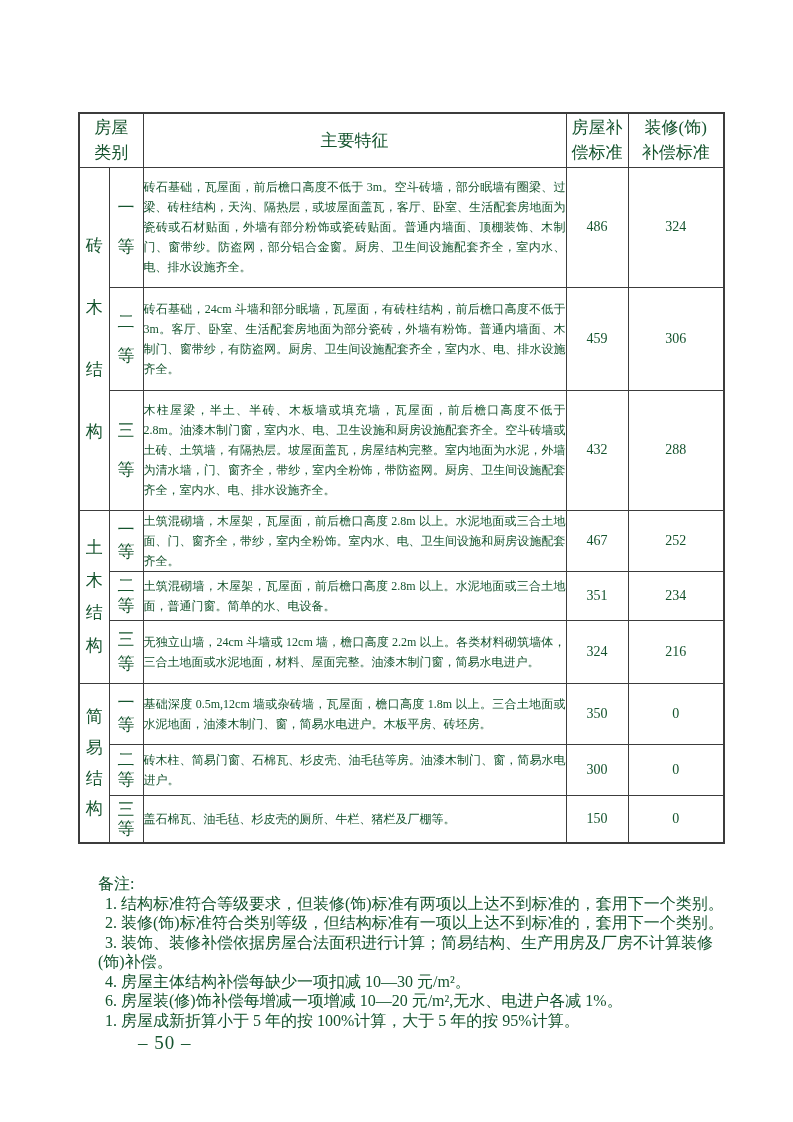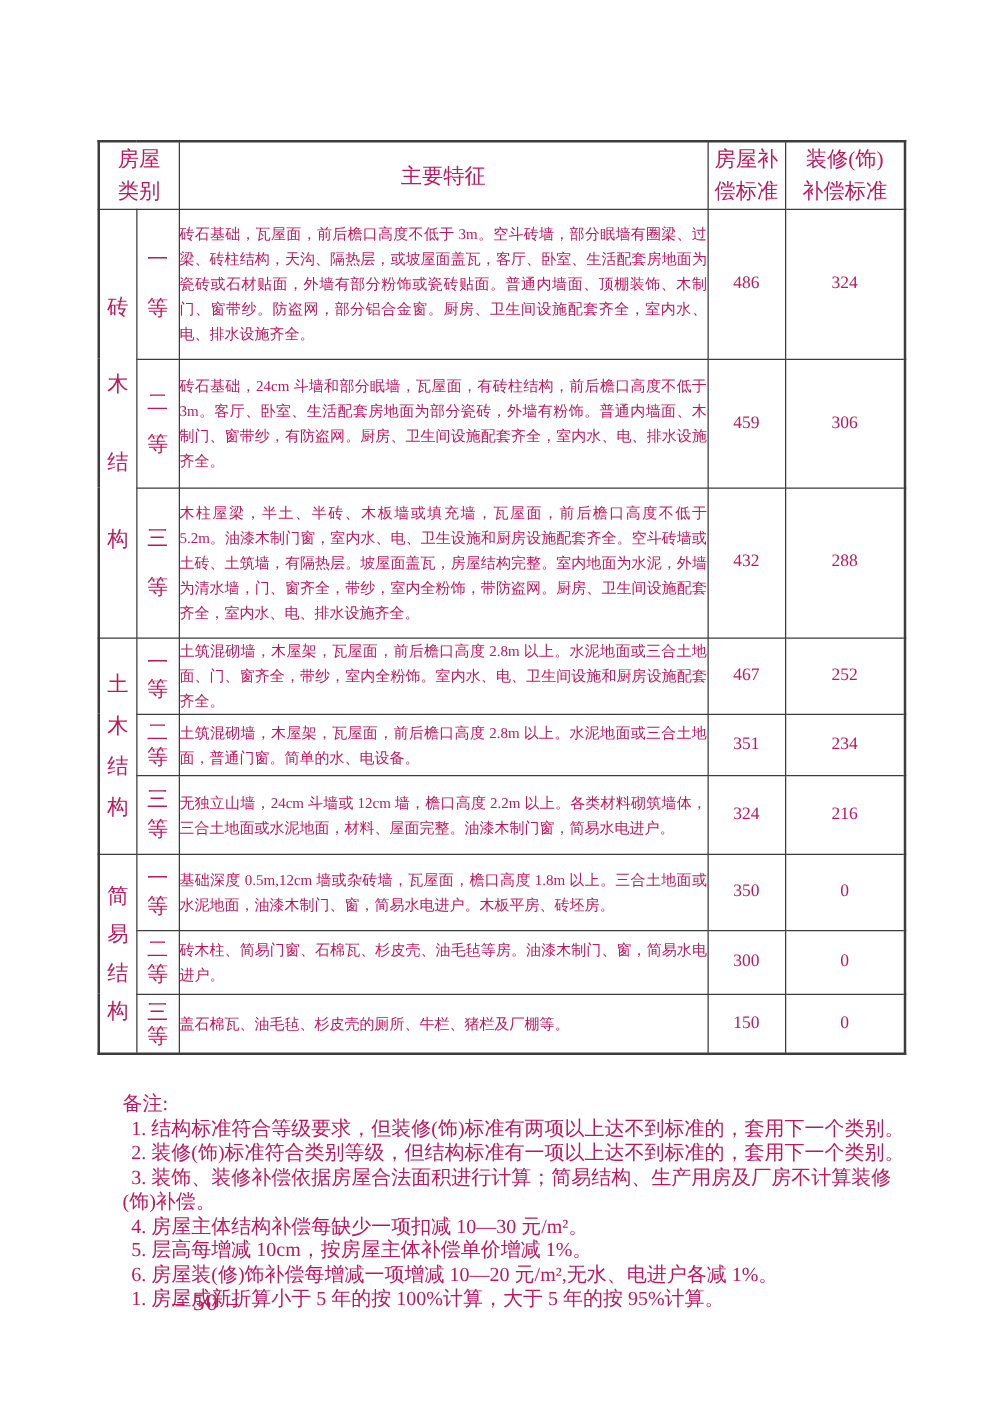--- a/index.html
+++ b/index.html
@@ -2,21 +2,21 @@
 <html><head>
 <meta charset="utf-8">
 <style>
   html, body { margin: 0; padding: 0; background: #ffffff; }
   .page {
     position: relative;
     width: 793px;
     height: 1122px;
     background: #ffffff;
     font-family: "Liberation Serif", "DejaVu Serif", serif;
-    color: #be185d;
+    color: #14532d;
     overflow: hidden;
   }
   table.comp {
     position: absolute;
     left: 78px;
     top: 112px;
     width: 645px;
     border-collapse: collapse;
     table-layout: fixed;
     border: 2px solid #3c3c3c;
@@ -139,21 +139,21 @@
         <td class="num">459</td>
         <td class="num">306</td>
       </tr>
       <tr class="r3">
         <td class="vcell">
             <div class="vwrap">
               <span>三</span>
               <span>等</span>
             </div>
           </td>
-        <td class="feat">木柱屋梁，半土、半砖、木板墙或填充墙，瓦屋面，前后檐口高度不低于 5.2m。油漆木制门窗，室内水、电、卫生设施和厨房设施配套齐全。空斗砖墙或土砖、土筑墙，有隔热层。坡屋面盖瓦，房屋结构完整。室内地面为水泥，外墙为清水墙，门、窗齐全，带纱，室内全粉饰，带防盗网。厨房、卫生间设施配套齐全，室内水、电、排水设施齐全。</td>
+        <td class="feat">木柱屋梁，半土、半砖、木板墙或填充墙，瓦屋面，前后檐口高度不低于 2.8m。油漆木制门窗，室内水、电、卫生设施和厨房设施配套齐全。空斗砖墙或土砖、土筑墙，有隔热层。坡屋面盖瓦，房屋结构完整。室内地面为水泥，外墙为清水墙，门、窗齐全，带纱，室内全粉饰，带防盗网。厨房、卫生间设施配套齐全，室内水、电、排水设施齐全。</td>
         <td class="num">432</td>
         <td class="num">288</td>
       </tr>
 
       <tr class="r4">
         <td rowspan="3" class="vcell">
             <div class="vwrap">
               <span>土</span>
               <span>木</span>
               <span>结</span>
@@ -236,20 +236,19 @@
       </tr>
     </tbody>
   </table>
 
   <div class="notes">
     <div>备注:</div>
     <div class="item">1. 结构标准符合等级要求，但装修(饰)标准有两项以上达不到标准的，套用下一个类别。</div>
     <div class="item">2. 装修(饰)标准符合类别等级，但结构标准有一项以上达不到标准的，套用下一个类别。</div>
     <div class="item">3. 装饰、装修补偿依据房屋合法面积进行计算；简易结构、生产用房及厂房不计算装修(饰)补偿。</div>
     <div class="item">4. 房屋主体结构补偿每缺少一项扣减 10—30 元/m²。</div>
-    <div class="item">5. 层高每增减 10cm，按房屋主体补偿单价增减 1%。</div>
     <div class="item">6. 房屋装(修)饰补偿每增减一项增减 10—20 元/m²,无水、电进户各减 1%。</div>
     <div class="item">1. 房屋成新折算小于 5 年的按 100%计算，大于 5 年的按 95%计算。</div>
   </div>
 
   <div class="pageno">– 50 –</div>
 
 </div>
 
 </body></html>

